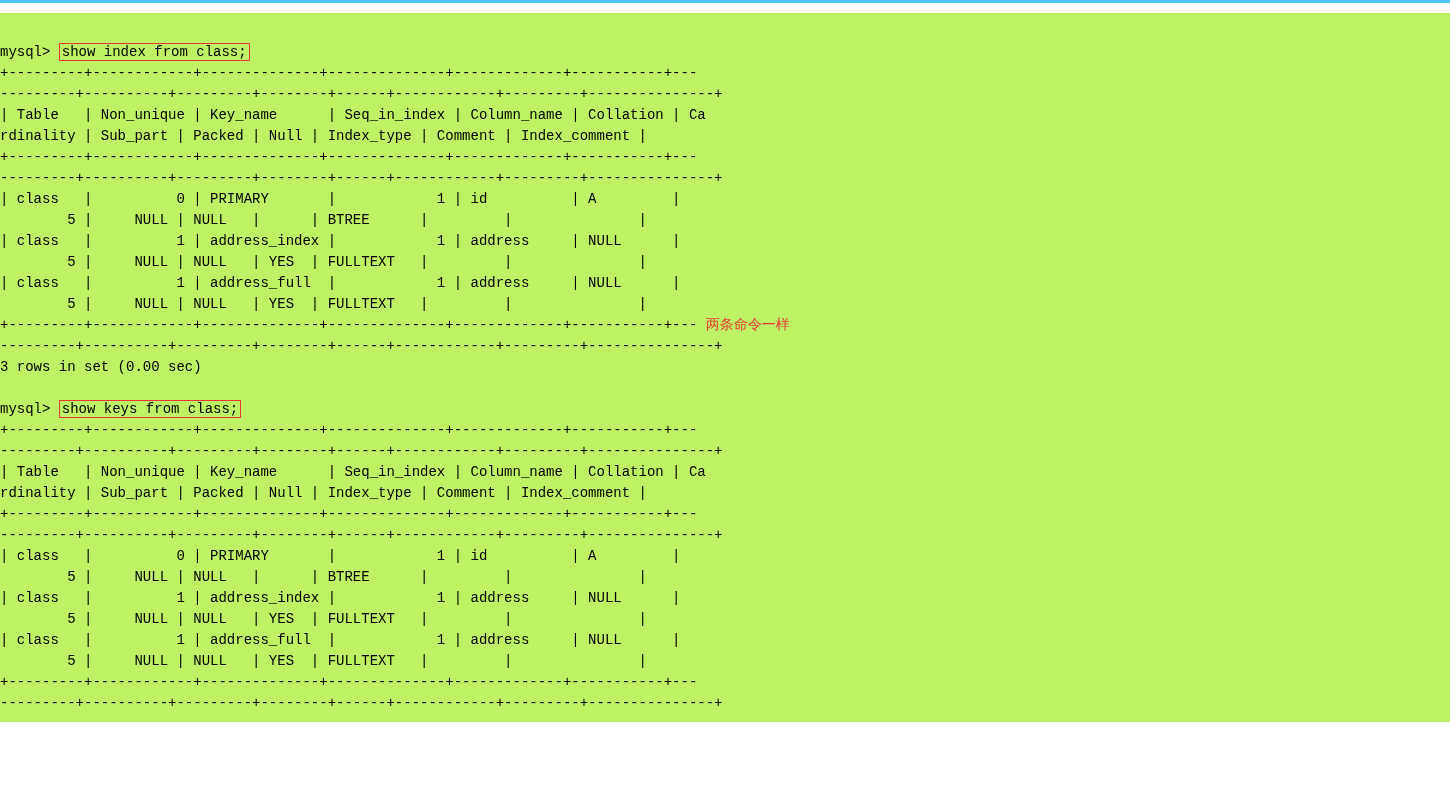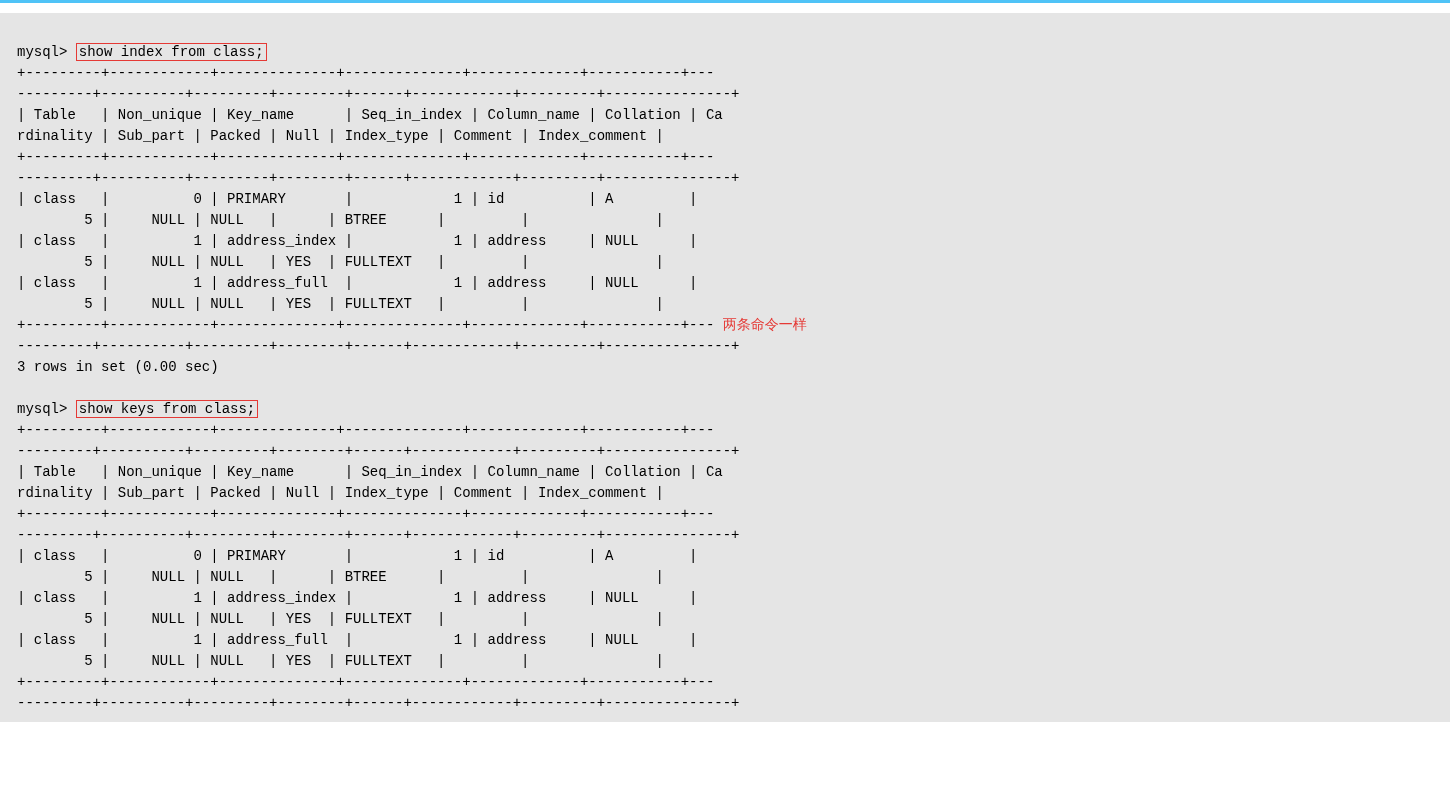--- a/index.html
+++ b/index.html
@@ -9,22 +9,22 @@
     }
     body {
       background-color: #ffffff;
       font-family: 'Courier New', Courier, monospace;
       font-size: 14px;
       color: #000000;
       padding: 10px 0 0 0;
       border-top: 3px solid #4fc3f7;
     }
     .terminal {
-      background: #e5e5e5;
-      padding: 8px 17px;
+      background: #bef264;
+      padding: 8px 0;
       white-space: pre;
       line-height: 1.5;
     }
     .prompt {
       color: #000000;
     }
     .command-box {
       display: inline;
       border: 1.5px solid #e53935;
       padding: 0 2px;

